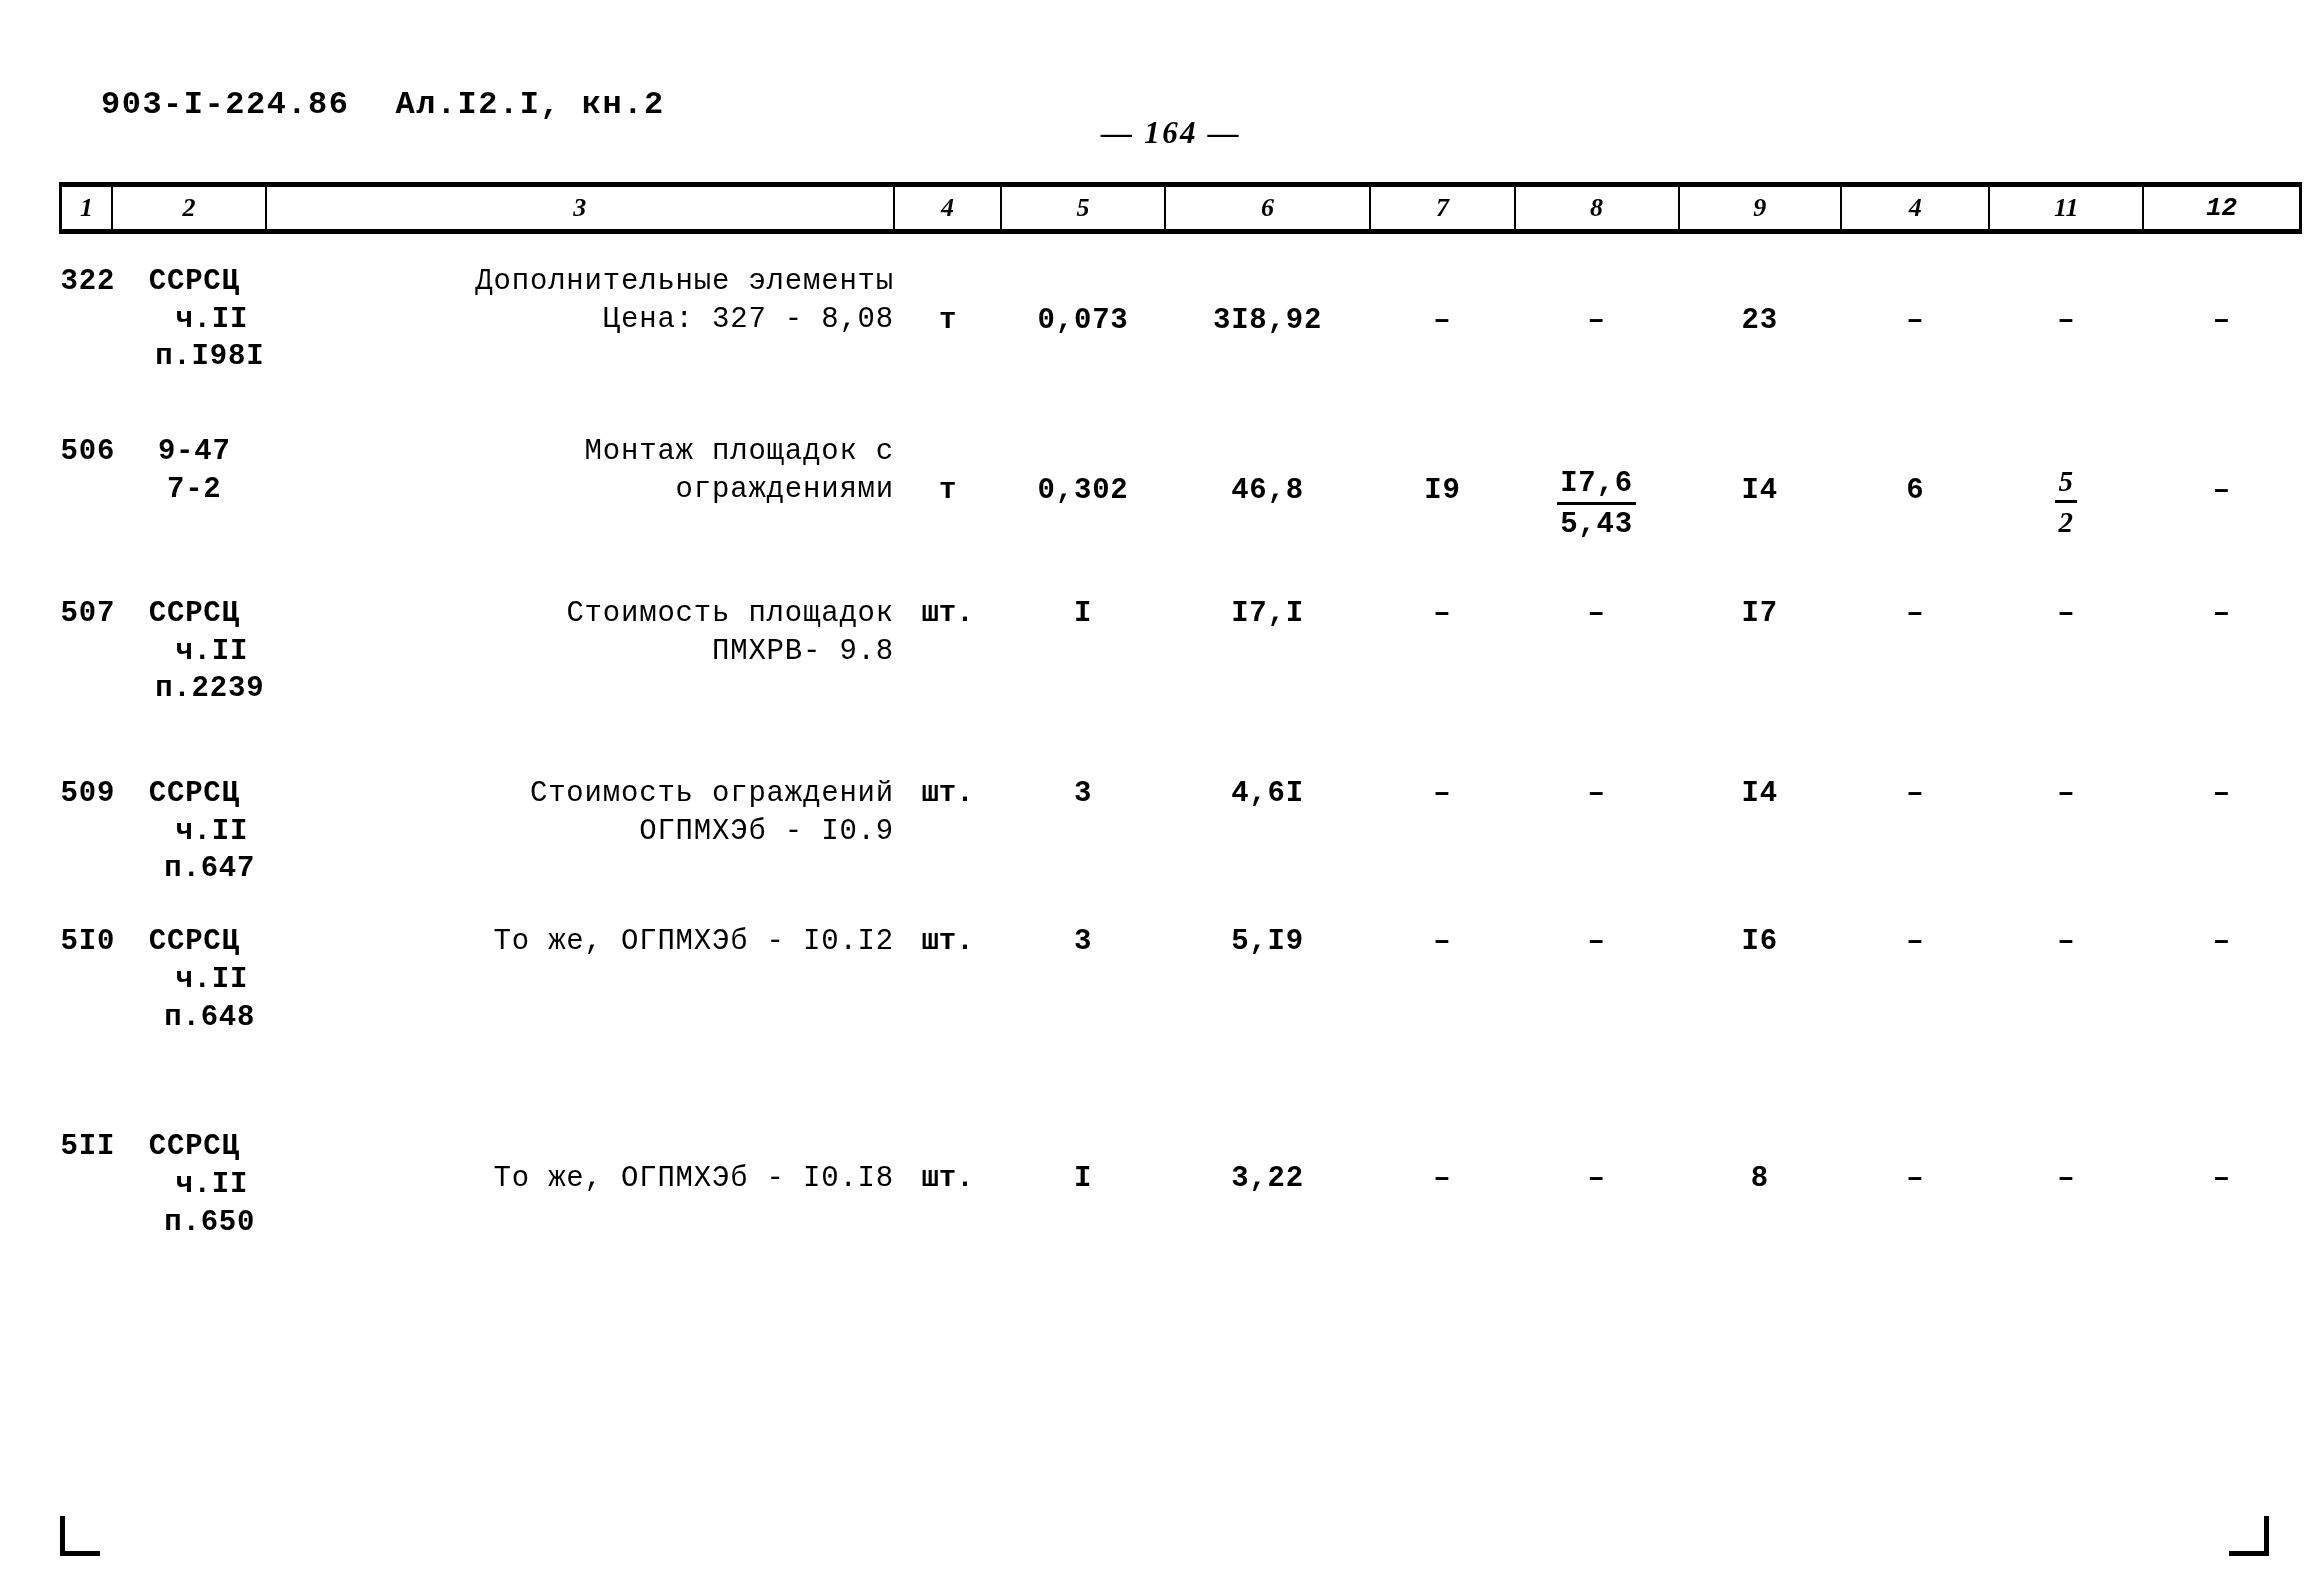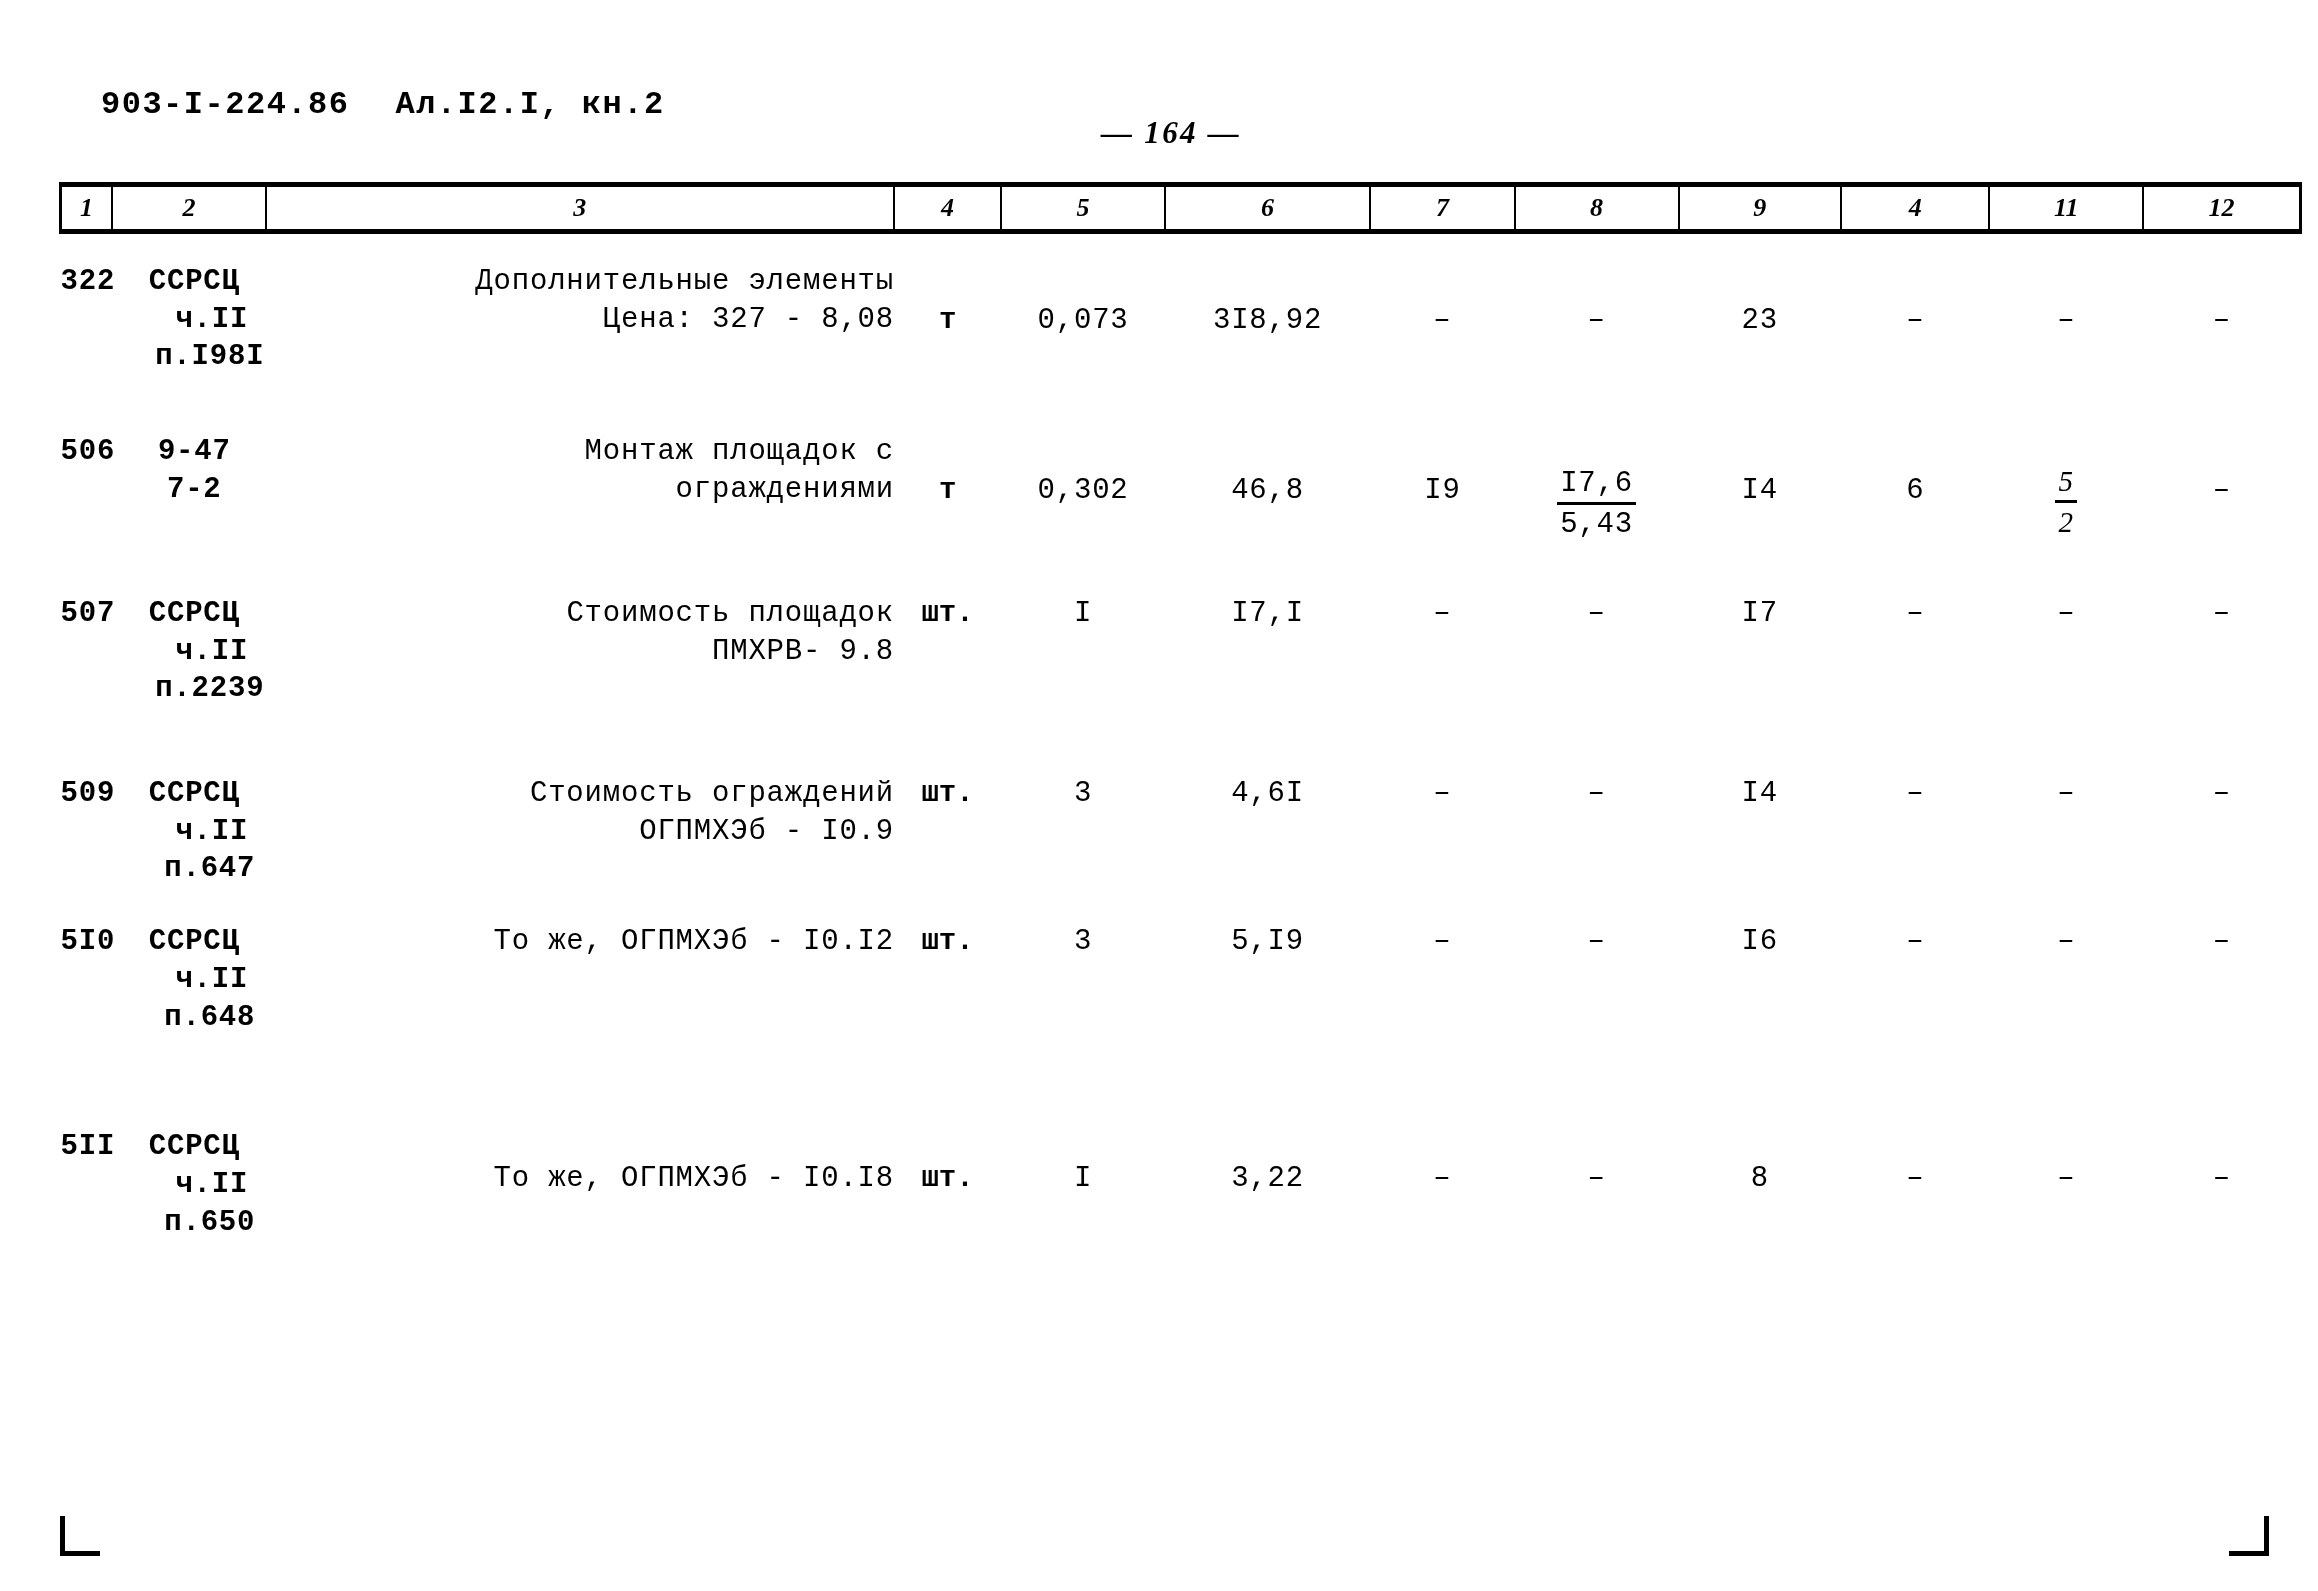--- a/index.html
+++ b/index.html
@@ -70,37 +70,37 @@
     height: 42px;
     font-family: "Liberation Serif", serif;
     font-style: italic;
     font-weight: 700;
     font-size: 26px;
     text-align: center;
     vertical-align: middle;
     padding: 0;
   }
   #sheet-table thead th:first-child { border-left: 3.8px solid #000; }
-  #sheet-table thead th:last-child  { border-right: 3.8px solid #000; }
+  #sheet-table thead th:last-child  { border-right: 3.8px solid #000; font-family: Liberation Mono, monospace; }
 
   #sheet-table tbody td {
     border: none;
     padding: 0;
     vertical-align: top;
     font-size: 29px;
     line-height: 1.30;
     white-space: pre;
   }
 
   
   .col-num     { text-align: right;  padding-right: 9.2px !important; font-weight: 700; letter-spacing: 0.8px; }
   .col-code    { text-align: center;   padding-left: 10.8px !important; font-weight: 700; letter-spacing: 0.8px; }
   .col-desc    { text-align: right;   padding-left: 20px !important; font-weight: 400; letter-spacing: 0.8px; }
   .col-unit    { text-align: center; font-weight: 700; }
-  .col-val     { text-align: center; font-weight: 400; letter-spacing: 0.8px; }
+  .col-val     { text-align: center; font-weight: 700; letter-spacing: 0.8px; }
 
   .row-spacer td { height: 26px; }
 
   
   .align-mid { padding-top: 42px !important; }
   .align-top { padding-top: 3.1px  !important; }
 
   
   .frac {
     display: inline-block;

